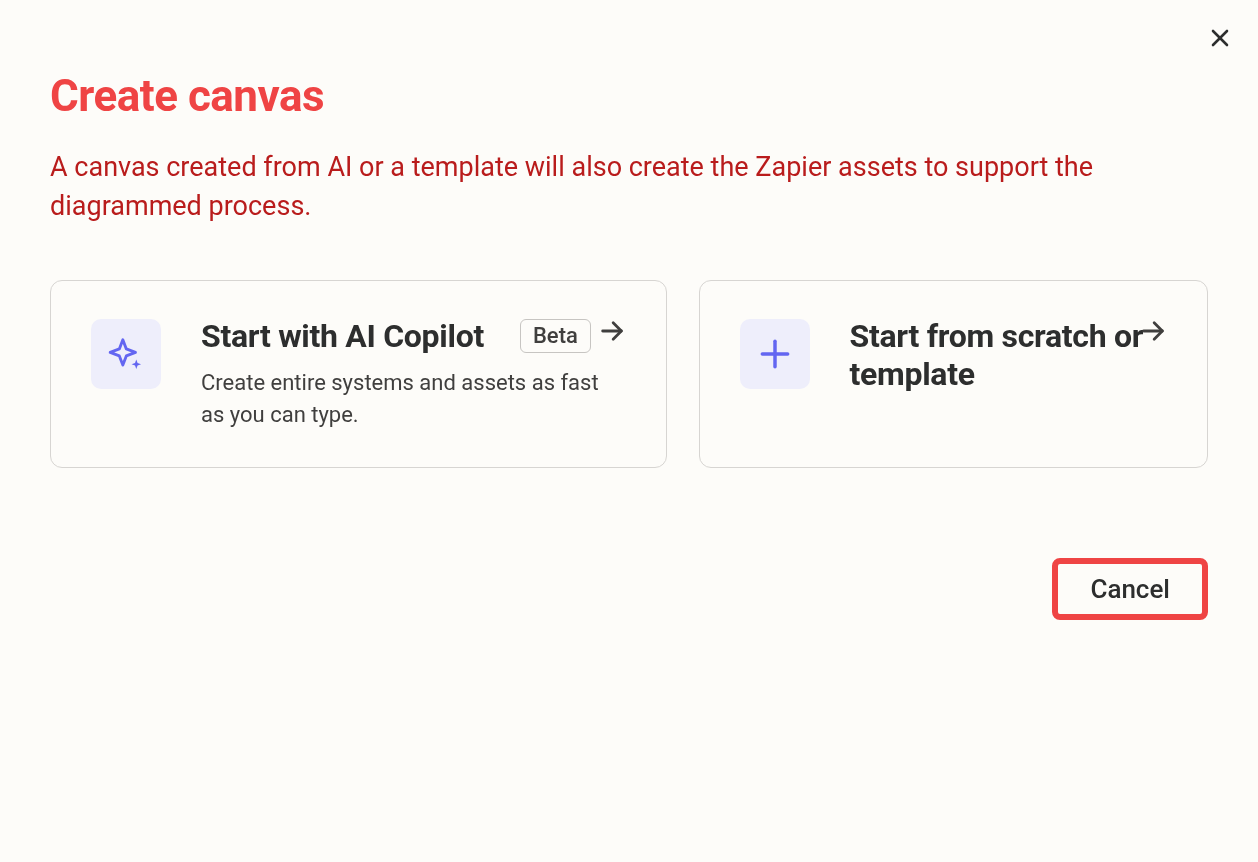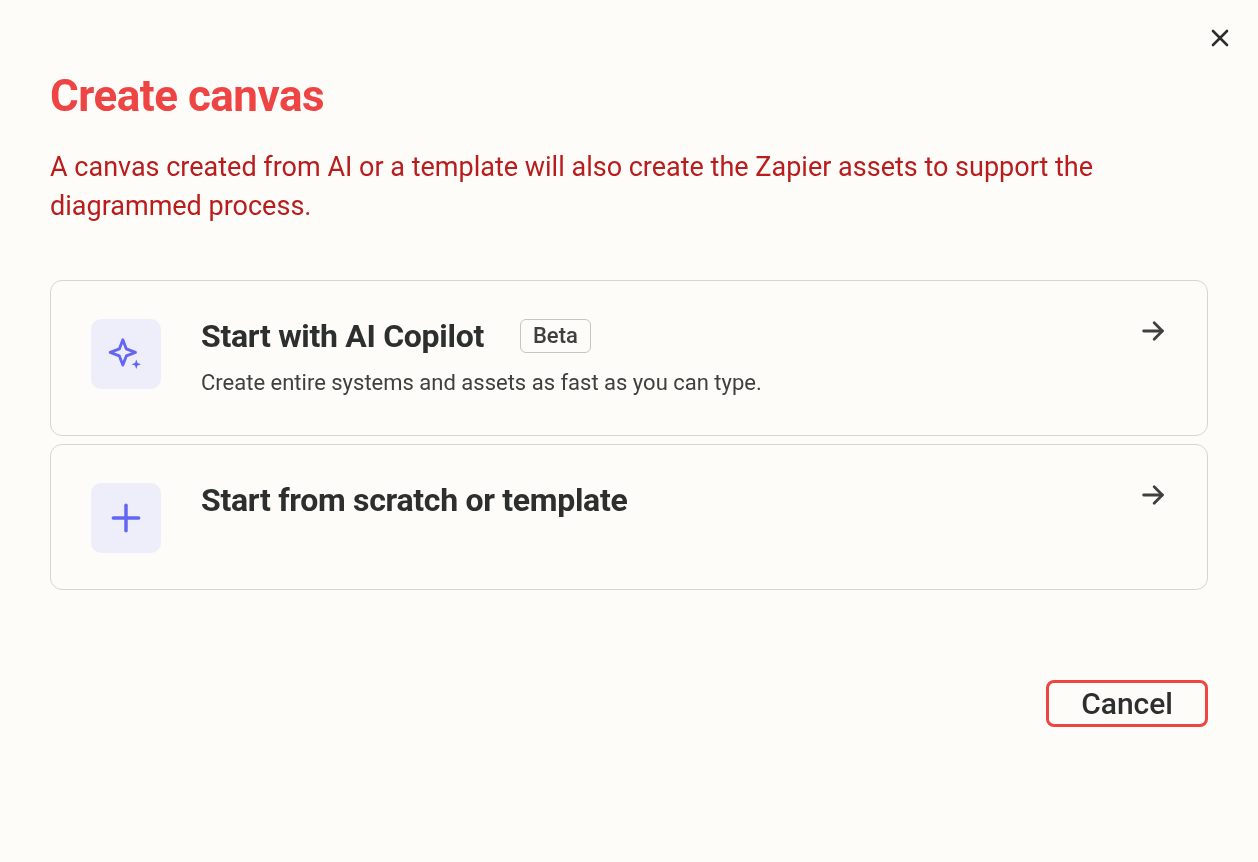--- a/index.html
+++ b/index.html
@@ -43,22 +43,21 @@
     }
     .dialog-subtitle {
       font-size: 27px;
       line-height: 1.45;
       color: #b91c1c;
       margin-bottom: 54px;
       max-width: 1150px;
     }
     .options {
       display: flex;
-      flex-direction: column;
-      gap: 8px;
+      gap: 32px;
     }
     .option-card {
       border: 1px solid #d7d5d2;
       border-radius: 12px;
       padding: 36px 40px;
       display: flex;
       align-items: flex-start;
       gap: 40px;
       cursor: pointer;
       background: #fdfcf9;
@@ -121,27 +120,27 @@
     .option-arrow svg {
       width: 28px;
       height: 28px;
     }
     .footer {
       display: flex;
       justify-content: flex-end;
       margin-top: 90px;
     }
     .cancel-btn {
-      font-size: 30px;
+      font-size: 26px;
       font-weight: 500;
       color: #2d2e2e;
       background: transparent;
-      border: 3px solid #ef4444;
+      border: 6px solid #ef4444;
       border-radius: 8px;
-      padding: 3px 32px;
+      padding: 10px 32px;
       cursor: pointer;
       font-family: inherit;
     }
   </style>
 </head>
 <body>
 
 <div class="close-btn">
   <svg viewBox="0 0 24 24" fill="none" stroke="currentColor" stroke-width="2.6" stroke-linecap="round">
     <line x1="5" y1="5" x2="19" y2="19"></line>

